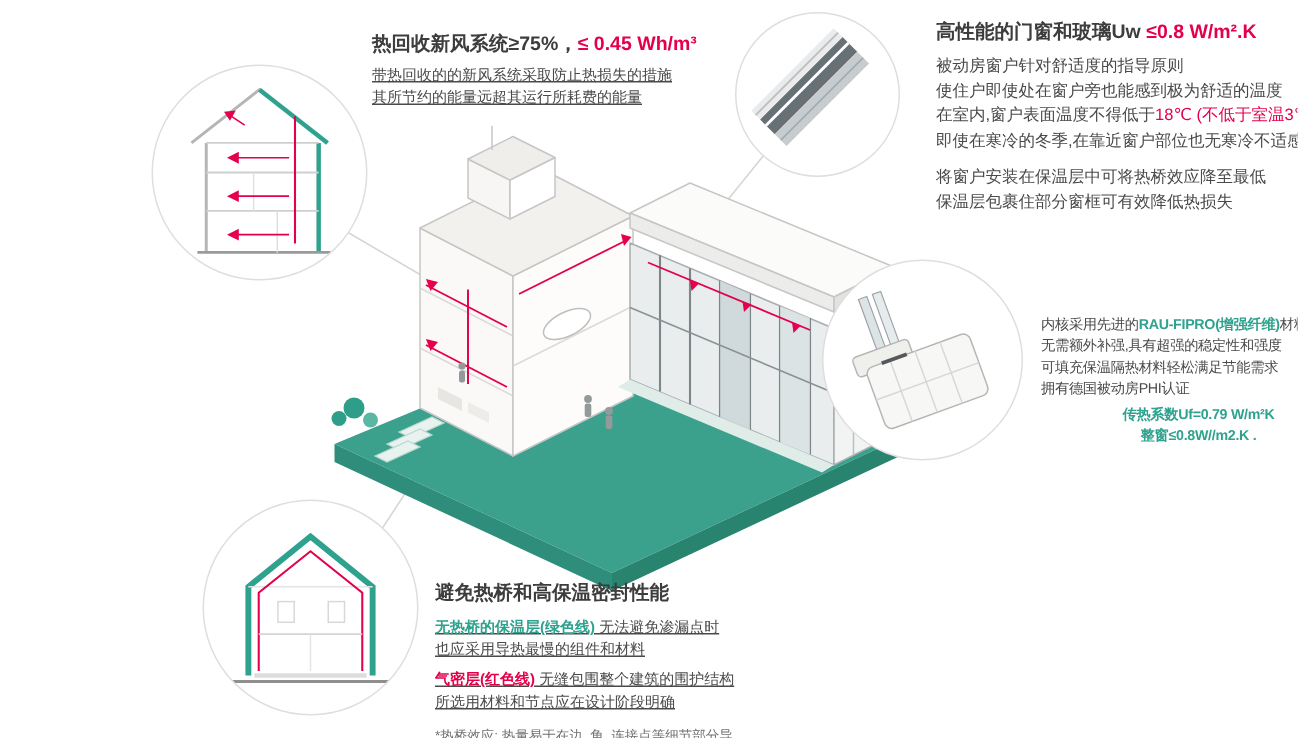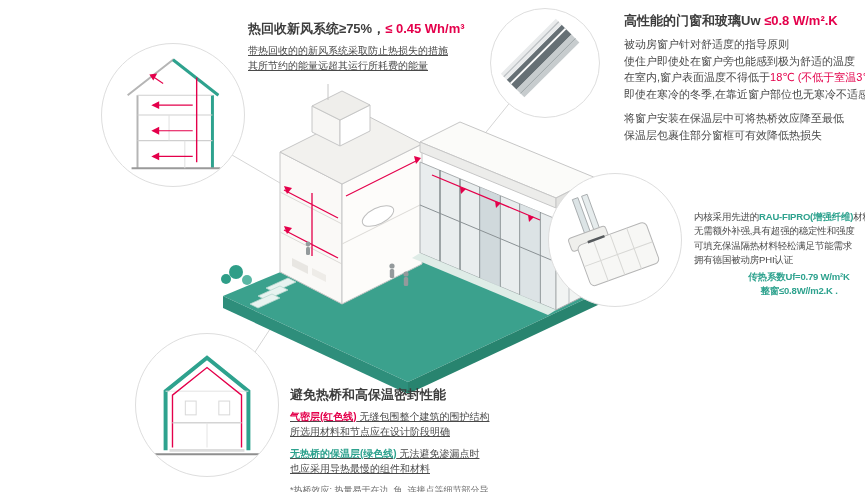--- a/index.html
+++ b/index.html
@@ -183,24 +183,24 @@
       <div>无需额外补强,具有超强的稳定性和强度</div>
       <div>可填充保温隔热材料轻松满足节能需求</div>
       <div>拥有德国被动房PHI认证</div>
       <div class="teal b" style="margin-top:3px;">传热系数Uf=0.79 W/m²K</div>
       <div class="teal b">整窗≤0.8W//m2.K .</div>
     </div>
   </div>
 
   <div class="txt" style="left:250px;top:386px;width:320px;">
     <div class="t-title">避免热桥和高保温密封性能</div>
+    <div class="body105 gap8">
+      <div><span class="teal b">无热桥的保温层(绿色线)</span><span> 无法避免渗漏点时</span></div>
+      <div>也应采用导热最慢的组件和材料</div>
+    </div>
     <div class="body105 gap6">
       <div><span class="red b">气密层(红色线)</span><span> 无缝包围整个建筑的围护结构</span></div>
       <div>所选用材料和节点应在设计阶段明确</div>
     </div>
-    <div class="body105 gap8">
-      <div><span class="teal b">无热桥的保温层(绿色线)</span><span> 无法避免渗漏点时</span></div>
-      <div>也应采用导热最慢的组件和材料</div>
-    </div>
     <div class="note gap8">*热桥效应: 热量易于在边, 角, 连接点等细节部分导</div>
   </div>
 
 </div>
 
 </body></html>

